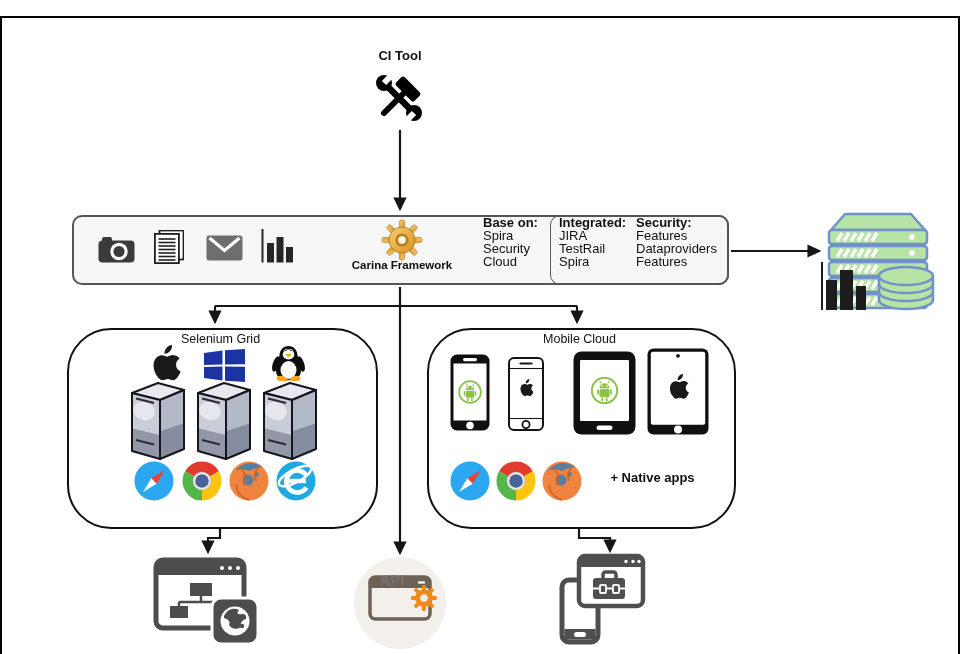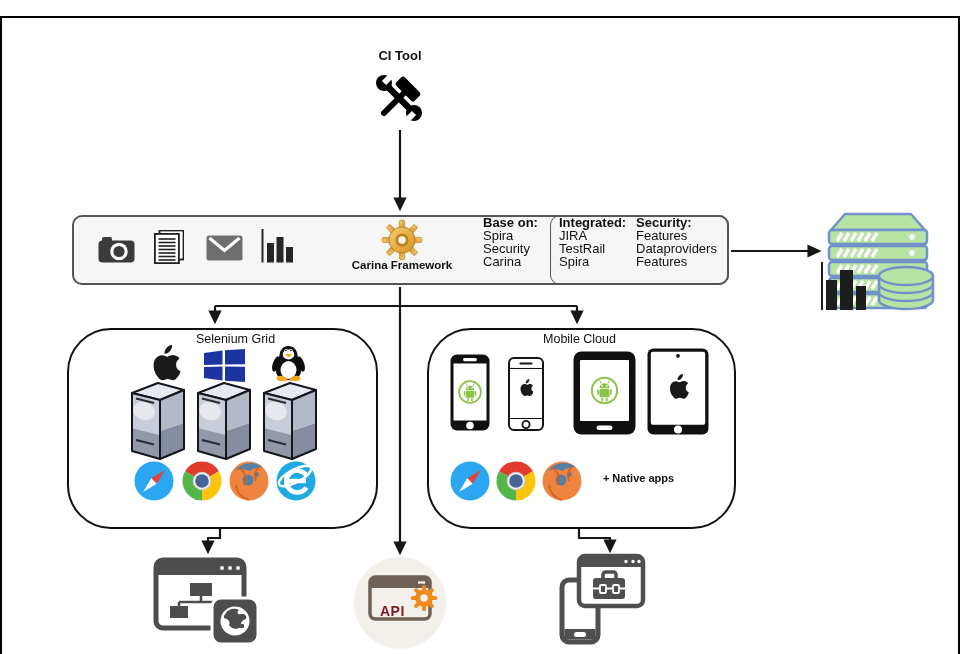--- a/index.html
+++ b/index.html
@@ -10,21 +10,21 @@
   .bold{font-weight:bold;}
   .center{text-align:center;}
   .box{position:absolute;border:2.5px solid #101010;border-radius:44px;background:#fff;}
   .carina-box{position:absolute;left:70px;top:197px;width:657px;height:70px;background:#f6f6f6;
               border:2px solid #555;border-radius:10px;box-sizing:border-box;}
   .carina-subbox{position:absolute;left:548px;top:197px;width:179px;height:70px;background:transparent;
               border:1.5px solid #555;border-radius:10px;box-sizing:border-box;}
   .col{position:absolute;top:198px;font-size:13px;line-height:13px;}
   .col .t{font-weight:bold;}
   .circle-bg{position:absolute;left:352px;top:539px;width:92px;height:92px;border-radius:50%;background:#f3efeb;}
-  .api-text{position:absolute;left:378px;top:585px;font-size:14px;font-weight:bold;color:#7f1d1d;letter-spacing:0.5px;}
+  .api-text{position:absolute;left:378px;top:554px;font-size:14px;font-weight:bold;color:#737373;letter-spacing:0.5px;}
   svg{display:block;}
 </style>
 </head>
 <body>
 
 <div id="stage">
 
   <svg class="abs" style="left:0;top:0" width="960" height="654" viewBox="0 0 960 654">
     <defs>
       <marker id="ah" markerWidth="6" markerHeight="6" refX="4.8" refY="3" orient="auto" markerUnits="strokeWidth">
@@ -180,21 +180,21 @@
     </g>
     <circle cx="21" cy="21" r="13" fill="url(#goldg)" stroke="#a8741d" stroke-width="0.8"></circle>
     <circle cx="21" cy="21" r="5.2" fill="#fff7e8" stroke="#b8831f" stroke-width="2.8"></circle>
   </svg>
   <div class="abs lbl bold center" style="left:325px;top:240px;width:150px;font-size:11.5px;">Carina Framework</div>
 
   <div class="col" style="left:481px;">
     <div class="t">Base on:</div>
     <div>Spira</div>
     <div>Security</div>
-    <div>Carina</div>
+    <div>Cloud</div>
   </div>
   <div class="col" style="left:557px;">
     <div class="t">Integrated:</div>
     <div>JIRA</div>
     <div>TestRail</div>
     <div>Spira</div>
   </div>
   <div class="col" style="left:634px;">
     <div class="t">Security:</div>
     <div>Features</div>
@@ -260,21 +260,21 @@
     </g>
     <g>
       <path d="M64,72 v24 a27,9 0 0 0 54,0 v-24" fill="#b7e3a5" stroke="#7191c9" stroke-width="2.5"></path>
       <ellipse cx="91" cy="72" rx="27" ry="9" fill="#b7e3a5" stroke="#7191c9" stroke-width="2.5"></ellipse>
       <path d="M64,80 a27,9 0 0 0 54,0" fill="none" stroke="#7191c9" stroke-width="2.5"></path>
       <path d="M64,88 a27,9 0 0 0 54,0" fill="none" stroke="#7191c9" stroke-width="2.5"></path>
     </g>
   </svg>
 
   <div class="box" style="left:65px;top:310px;width:307px;height:197px;"></div>
-  <div class="abs lbl center" style="left:80px;top:314px;width:307px;font-size:12.5px;">Selenium Grid</div>
+  <div class="abs lbl center" style="left:65px;top:314px;width:307px;font-size:12.5px;">Selenium Grid</div>
   <svg class="abs" style="left:147px;top:327px" width="32" height="37">
       <use href="#sym-apple" width="32" height="37"></use>
     </svg>
   <svg class="abs" style="left:202px;top:331px" width="41" height="33" viewBox="0 0 41 33">
     <g fill="#1c34a2">
       <polygon points="0,4 18.5,1.5 18.5,15.5 0,16"></polygon>
       <polygon points="21,1.2 41,0 41,15.3 21,15.4"></polygon>
       <polygon points="0,18 18.5,17.5 18.5,31.5 0,29"></polygon>
       <polygon points="21,17.6 41,17.8 41,33 21,31.7"></polygon>
     </g>
@@ -345,21 +345,21 @@
 
   <svg class="abs" style="left:448px;top:443px" width="40" height="40">
       <use href="#sym-safari" width="40" height="40"></use>
     </svg>
   <svg class="abs" style="left:494px;top:443px" width="40" height="40">
       <use href="#sym-chrome" width="40" height="40"></use>
     </svg>
   <svg class="abs" style="left:540px;top:443px" width="40" height="40">
       <use href="#sym-firefox" width="40" height="40"></use>
     </svg>
-  <div class="abs lbl bold center" style="left:579px;top:453px;width:115px;font-size:11px;">+ Native apps</div>
+  <div class="abs lbl bold center" style="left:593px;top:453px;width:115px;font-size:13px;">+ Native apps</div>
 
   <svg class="abs" style="left:150px;top:536px" width="112" height="94" viewBox="0 0 112 94">
     <rect x="4" y="6" width="88" height="68" rx="7" fill="#fff" stroke="#4d4d4d" stroke-width="5"></rect>
     <path d="M11,6 h74 a7,7 0 0 1 7,7 v8 H4 v-8 a7,7 0 0 1 7,-7 Z" fill="#4d4d4d"></path>
     <g fill="#fff">
         <circle cx="70" cy="14" r="2"></circle>
         <circle cx="78" cy="14" r="2"></circle>
         <circle cx="86" cy="14" r="2"></circle>
       </g>
     <g fill="#4d4d4d" stroke="#4d4d4d" stroke-width="2.5">

